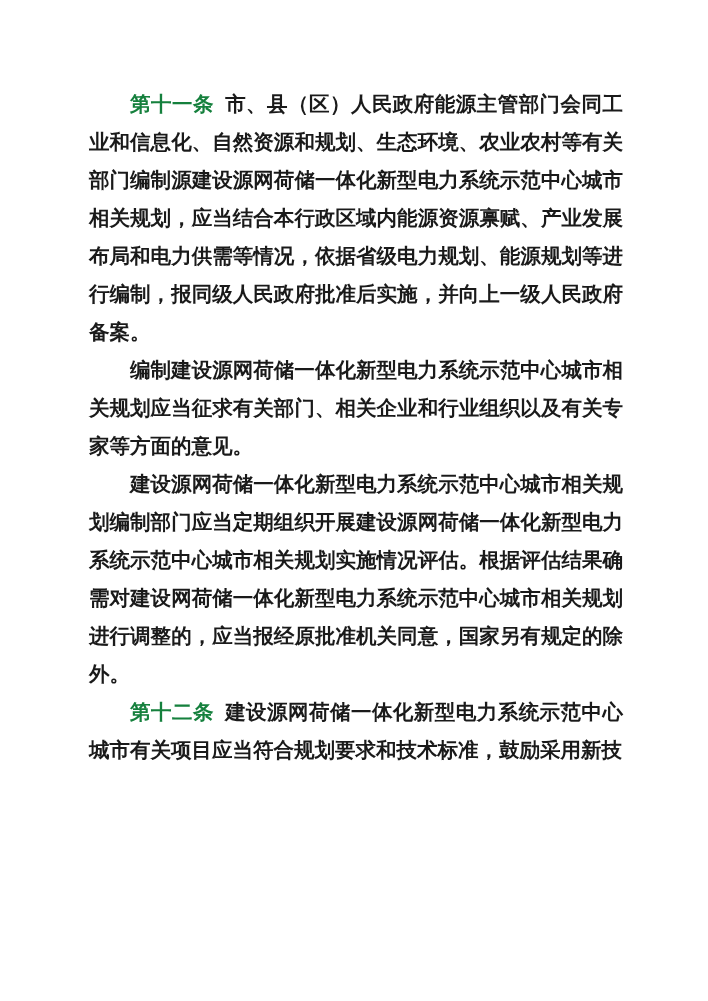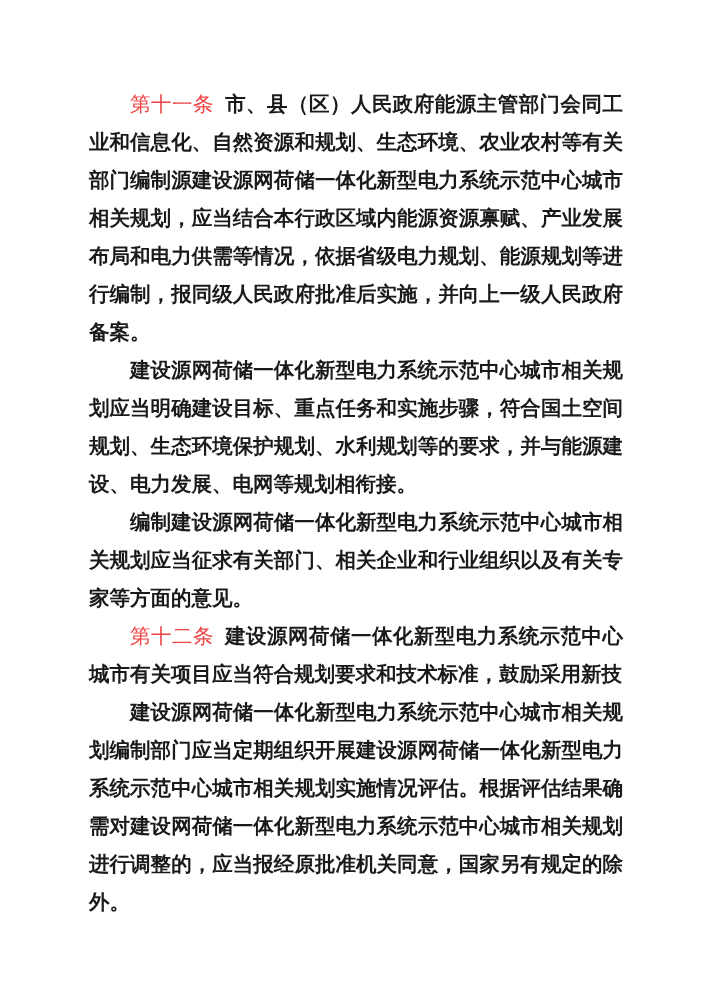--- a/index.html
+++ b/index.html
@@ -29,40 +29,39 @@
     text-justify: inter-character;
     letter-spacing: 0;
     word-break: normal;
   }
   .para {
     margin: 0;
     padding: 0;
     text-indent: 2em;
   }
   .article-heading {
-    font-weight: normal;
-    color: #ef4444;
+    font-weight: bold;
+    color: #15803d;
   }
   .article-heading:not(:empty) {
     margin-right: 0.55em;
   }
   .para-body {
     font-weight: bold;
   }
 </style>
 </head>
 <body>
 
 <div class="page">
   <div class="content">
 
     <p class="para"><b class="article-heading">第十一条</b><span class="para-body">市、县（区）人民政府能源主管部门会同工业和信息化、自然资源和规划、生态环境、农业农村等有关部门编制源建设源网荷储一体化新型电力系统示范中心城市相关规划，应当结合本行政区域内能源资源禀赋、产业发展布局和电力供需等情况，依据省级电力规划、能源规划等进行编制，报同级人民政府批准后实施，并向上一级人民政府备案。</span></p>
 
-    <p class="para"><b class="article-heading"></b><span class="para-body">建设源网荷储一体化新型电力系统示范中心城市相关规划应当明确建设目标、重点任务和实施步骤，符合国土空间规划、生态环境保护规划、水利规划等的要求，并与能源建设、电力发展、电网等规划相衔接。</span></p>
 
     <p class="para"><b class="article-heading"></b><span class="para-body">编制建设源网荷储一体化新型电力系统示范中心城市相关规划应当征求有关部门、相关企业和行业组织以及有关专家等方面的意见。</span></p>
 
+    <p class="para"><b class="article-heading"></b><span class="para-body">建设源网荷储一体化新型电力系统示范中心城市相关规划编制部门应当定期组织开展建设源网荷储一体化新型电力系统示范中心城市相关规划实施情况评估。根据评估结果确需对建设网荷储一体化新型电力系统示范中心城市相关规划进行调整的，应当报经原批准机关同意，国家另有规定的除外。</span></p>
+
     <p class="para"><b class="article-heading">第十二条</b><span class="para-body">建设源网荷储一体化新型电力系统示范中心城市有关项目应当符合规划要求和技术标准，鼓励采用新技</span></p>
-
-    <p class="para"><b class="article-heading"></b><span class="para-body">建设源网荷储一体化新型电力系统示范中心城市相关规划编制部门应当定期组织开展建设源网荷储一体化新型电力系统示范中心城市相关规划实施情况评估。根据评估结果确需对建设网荷储一体化新型电力系统示范中心城市相关规划进行调整的，应当报经原批准机关同意，国家另有规定的除外。</span></p>
 
   </div>
 </div>
 
 </body></html>

